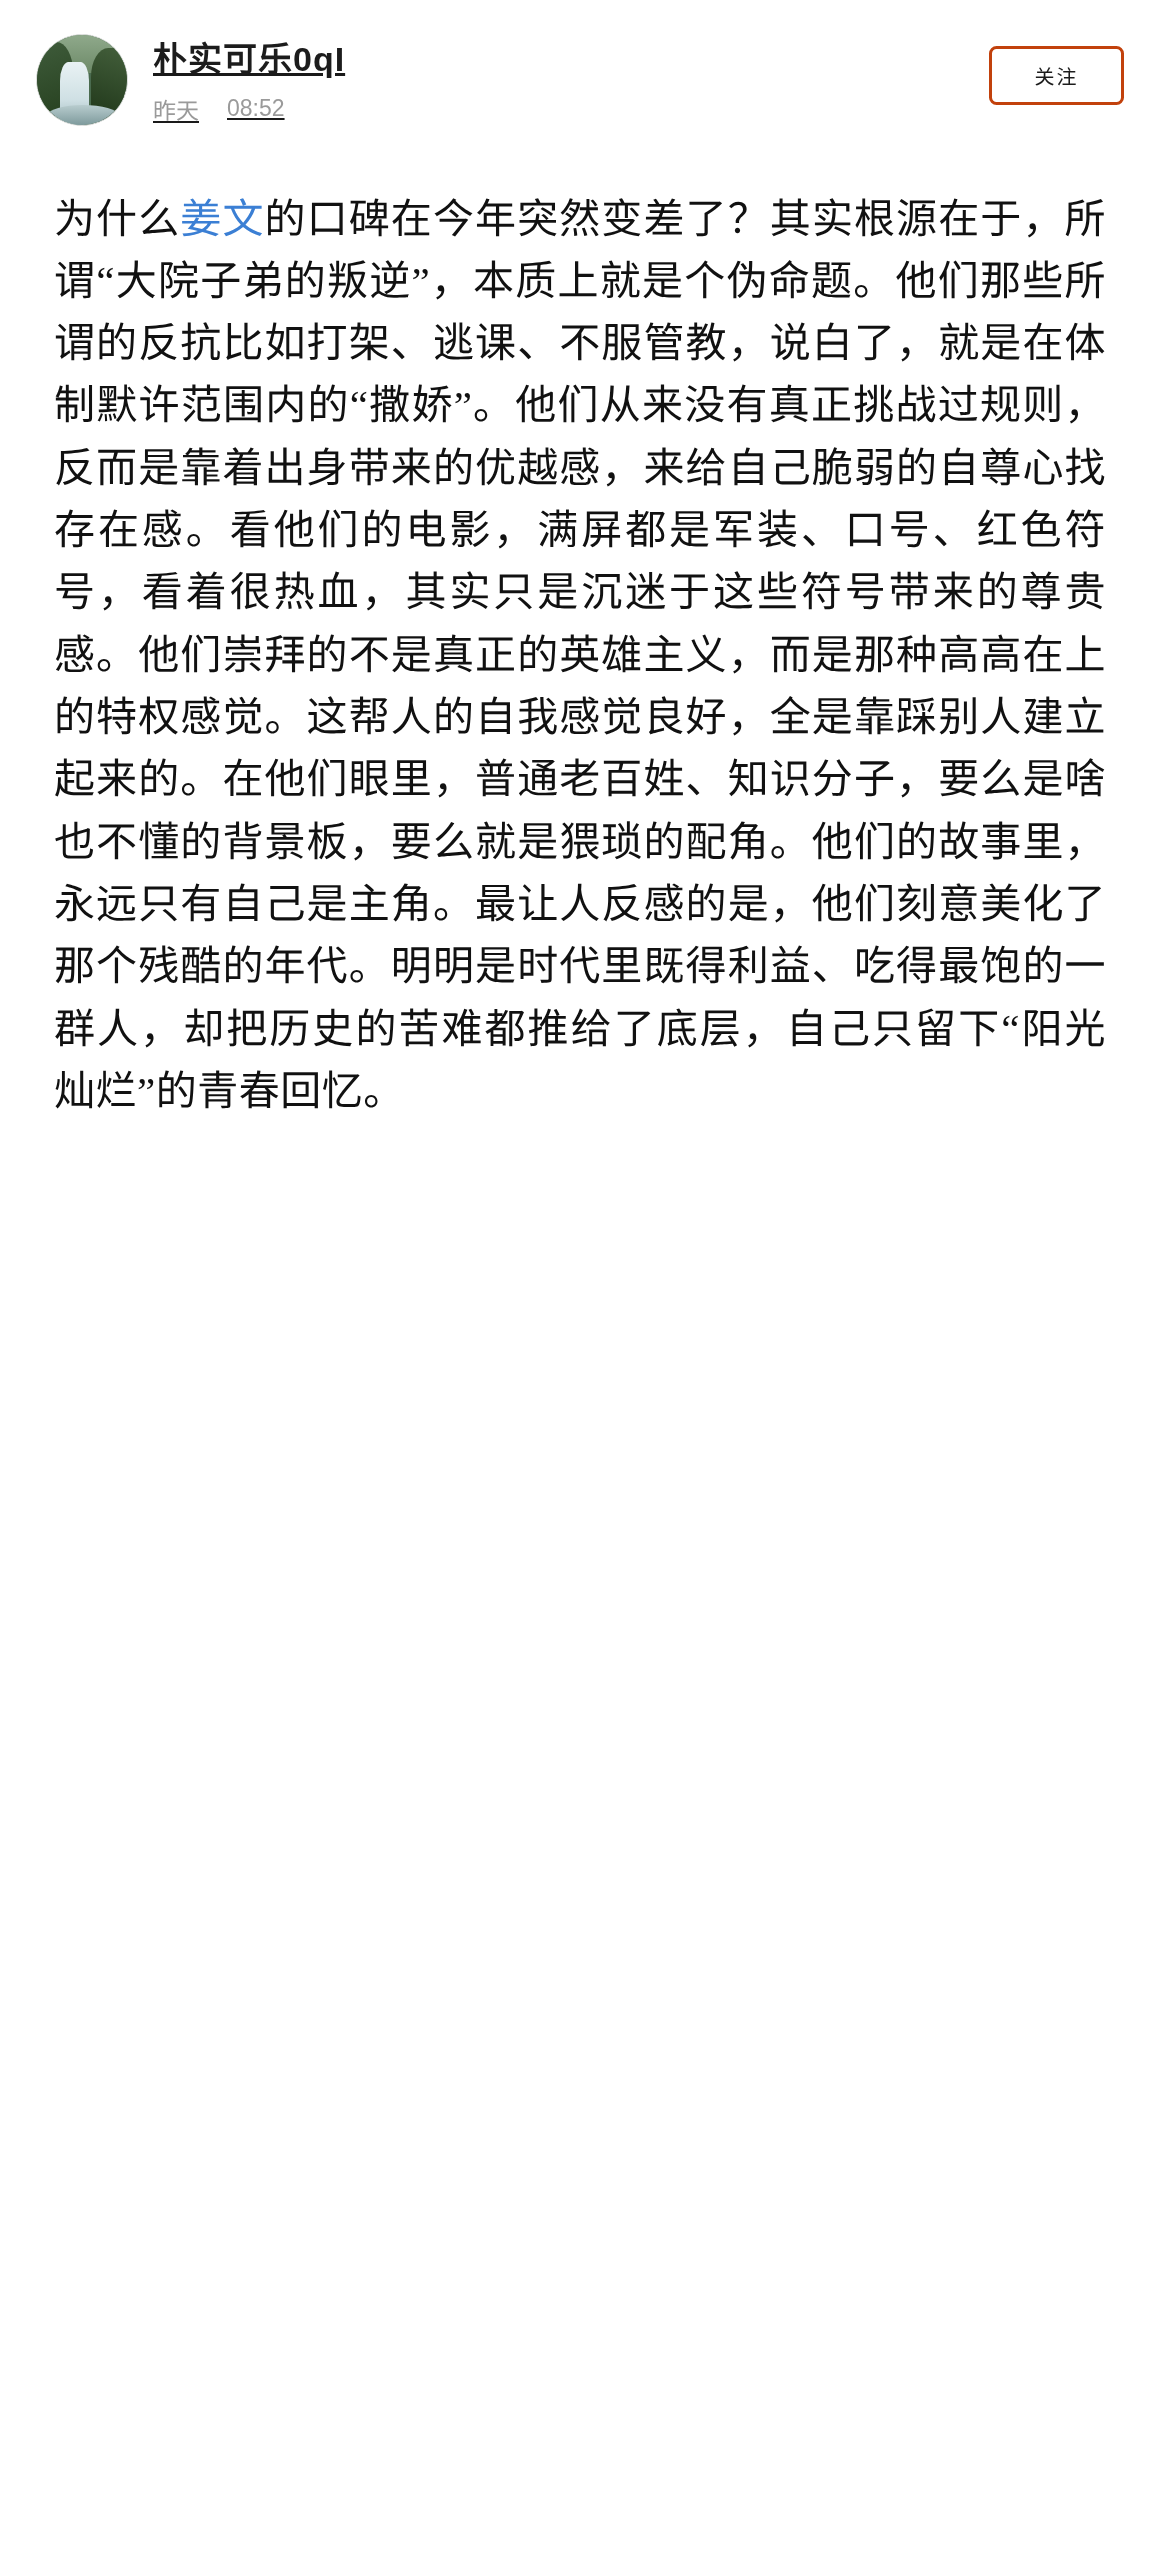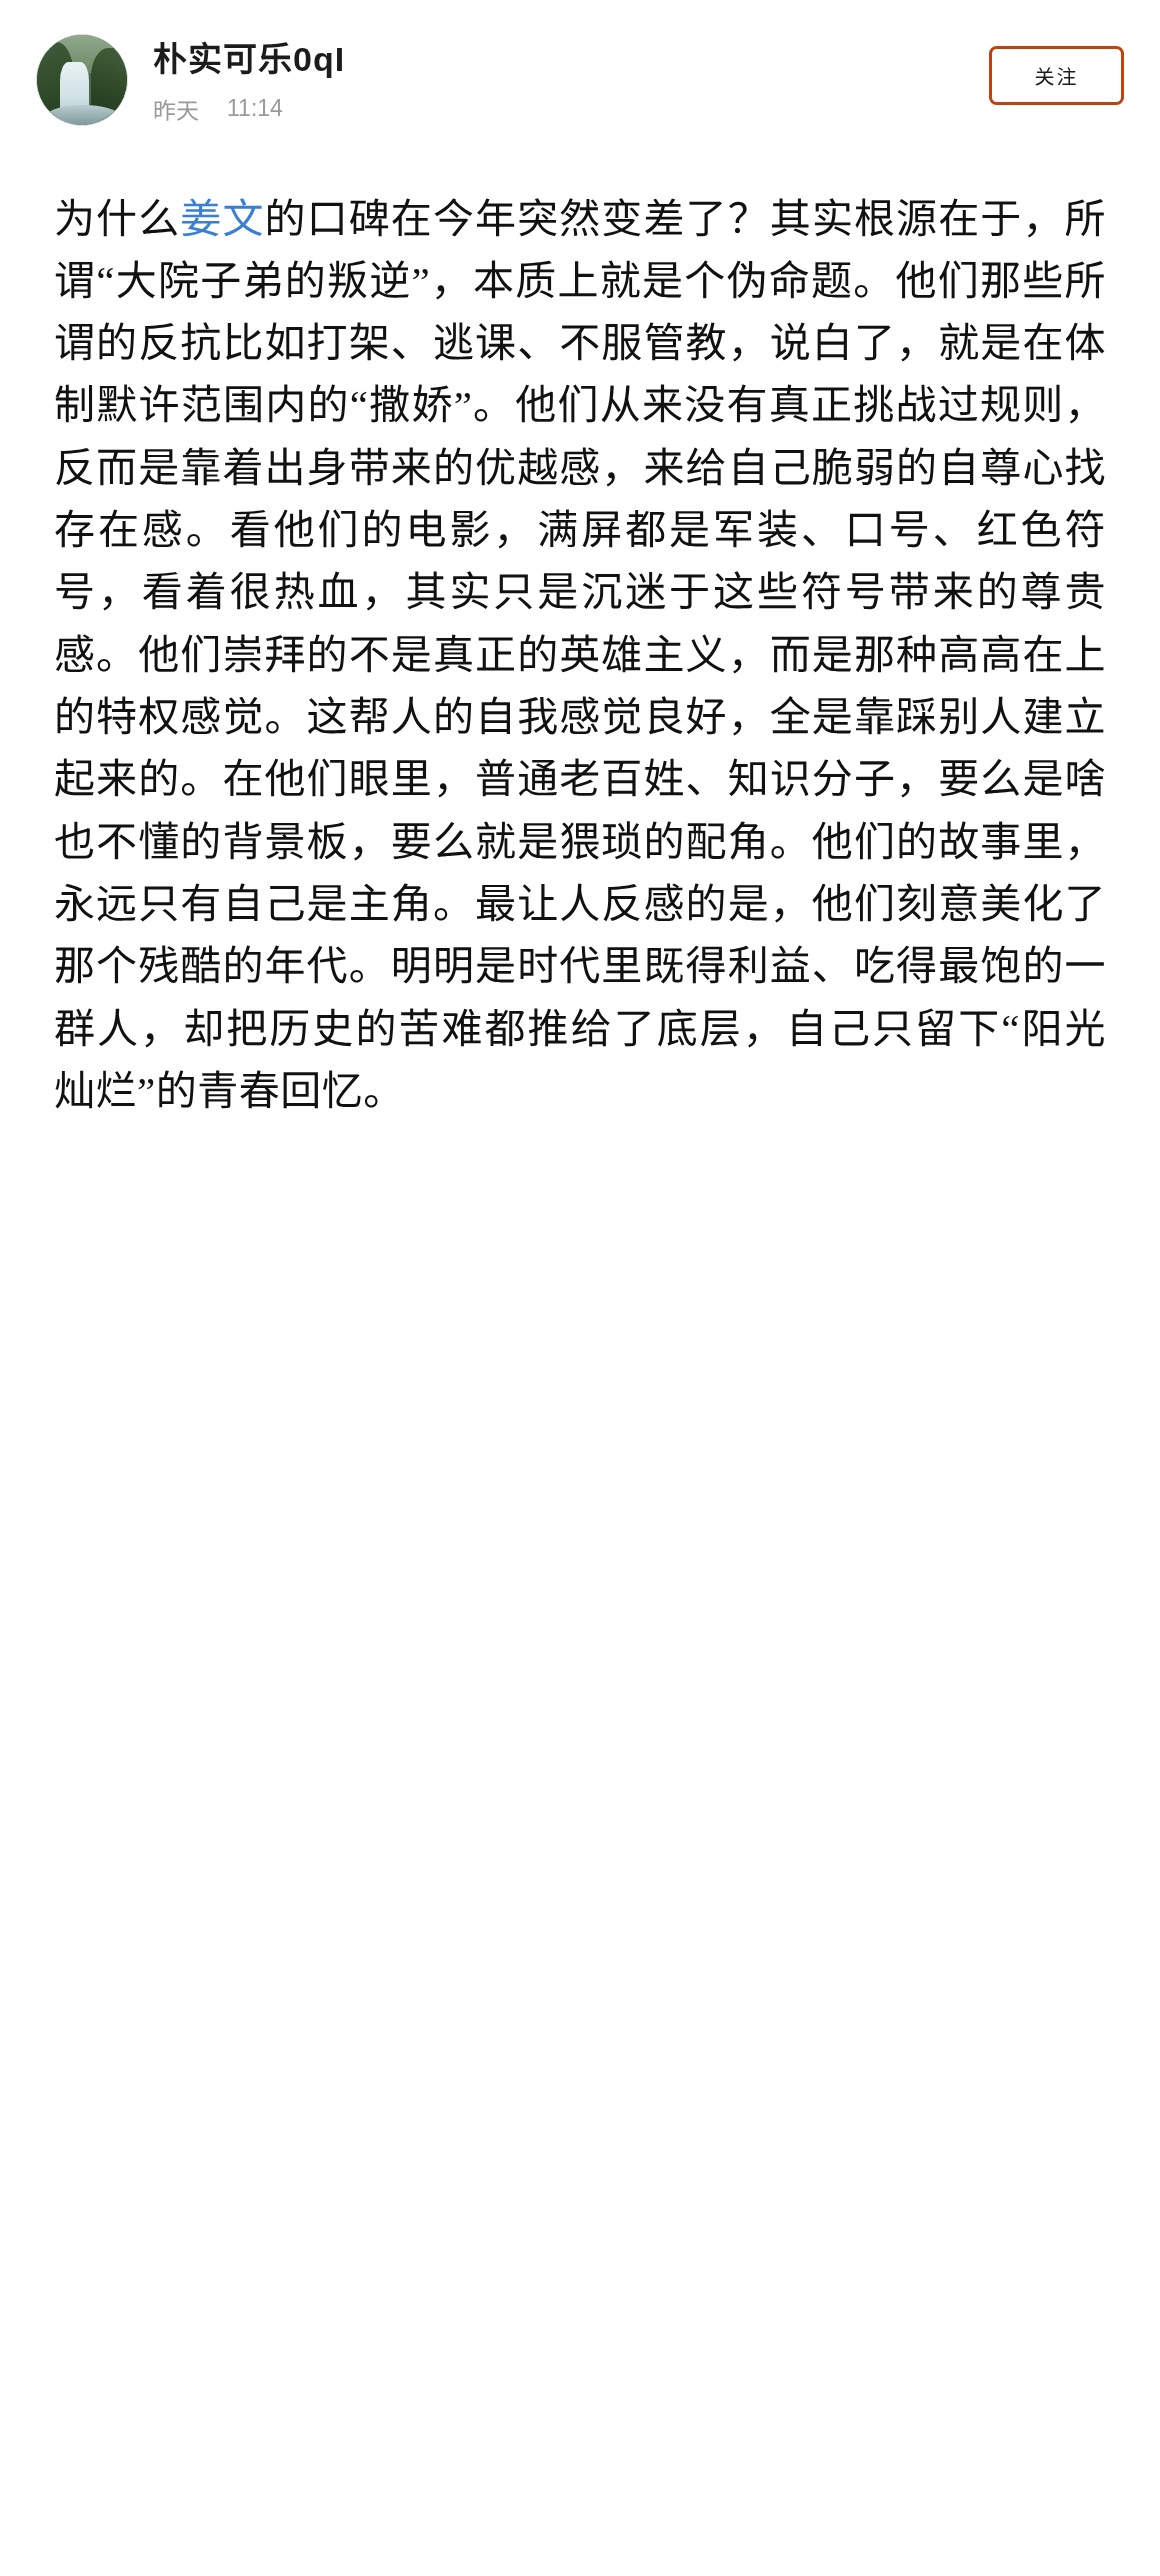--- a/index.html
+++ b/index.html
@@ -24,20 +24,21 @@
   }
 
   
   .post-header {
     display: flex;
     align-items: flex-start;
     padding: 34px 36px 0 36px;
     box-sizing: border-box;
     position: relative;
     height: 162px;
+    text-decoration: underline;
   }
   .avatar {
     width: 90px;
     height: 90px;
     border-radius: 50%;
     flex: 0 0 90px;
     overflow: hidden;
     position: relative;
     background: #4a6b4f;
     border: 1px solid #e2e2e2;
@@ -152,21 +153,21 @@
       <div class="rock-l"></div>
       <div class="rock-r"></div>
       <div class="water"></div>
       <div class="pool"></div>
     </div>
 
     <div class="head-text">
       <div class="nickname">朴实可乐0qI</div>
       <div class="meta">
         <span>昨天</span>
-        <span>11:14</span>
+        <span>08:52</span>
       </div>
     </div>
 
     <div class="follow-btn">关注</div>
   </div>
 
   <div class="post-body">
 
     <p><span>为什么</span><span class="mention">姜文</span><span>的口碑在今年突然变差了？其实根源在于，所谓“大院子弟的叛逆”，本质上就是个伪命题。他们那些所谓的反抗比如打架、逃课、不服管教，说白了，就是在体制默许范围内的“撒娇”。他们从来没有真正挑战过规则，反而是靠着出身带来的优越感，来给自己脆弱的自尊心找存在感。看他们的电影，满屏都是军装、口号、红色符号，看着很热血，其实只是沉迷于这些符号带来的尊贵感。他们崇拜的不是真正的英雄主义，而是那种高高在上的特权感觉。这帮人的自我感觉良好，全是靠踩别人建立起来的。在他们眼里，普通老百姓、知识分子，要么是啥也不懂的背景板，要么就是猥琐的配角。他们的故事里，永远只有自己是主角。最让人反感的是，他们刻意美化了那个残酷的年代。明明是时代里既得利益、吃得最饱的一群人，却把历史的苦难都推给了底层，自己只留下“阳光灿烂”的青春回忆。</span></p>
 

